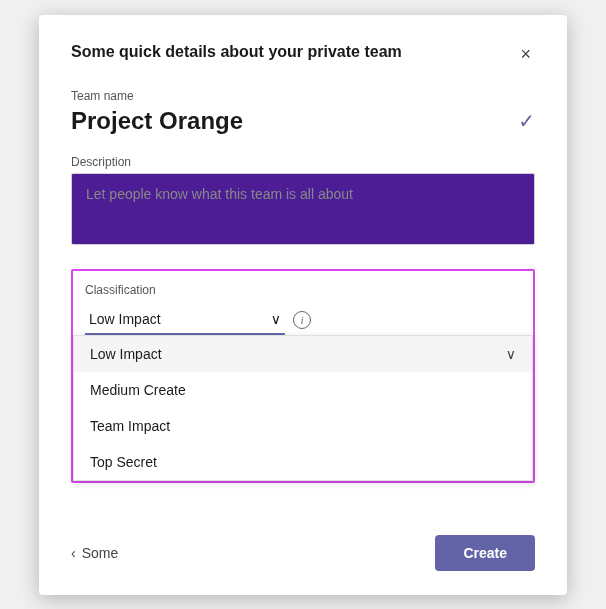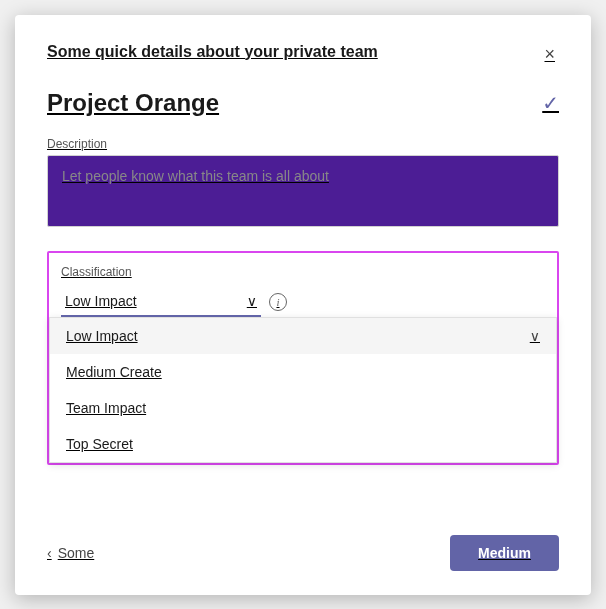--- a/index.html
+++ b/index.html
@@ -8,27 +8,26 @@
       display: flex;
       align-items: center;
       justify-content: center;
       min-height: 100vh;
       font-family: 'Segoe UI', Arial, sans-serif;
     }
     .dialog-overlay {
       background: white;
       border-radius: 4px;
       box-shadow: 0 4px 20px rgba(0,0,0,0.25);
-      width: 576px;
+      width: 528px;
       min-height: 580px;
       position: relative;
       padding: 28px 32px 24px 32px;
       display: flex;
       flex-direction: column;
-      text-decoration: underline;
     }
     .dialog-header {
       display: flex;
       justify-content: space-between;
       align-items: flex-start;
       margin-bottom: 24px;
     }
     .dialog-title {
       font-size: 16px;
       font-weight: 600;
@@ -187,20 +186,21 @@
 <body>
 
 <div class="dialog-overlay">
 
   <div class="dialog-header">
     <span class="dialog-title">Some quick details about your private team</span>
     <button class="close-btn">×</button>
   </div>
 
   <div class="team-name-section">
+    <div class="field-label">Team name</div>
     <div class="team-name-row">
       <span class="team-name-value">Project Orange</span>
       <span class="check-icon">✓</span>
     </div>
   </div>
 
   <div class="description-section">
     <div class="field-label">Description</div>
     <div class="description-box">Let people know what this team is all about</div>
   </div>
@@ -230,15 +230,15 @@
         <span>Top Secret</span>
       </div>
     </div>
   </div>
 
   <div class="dialog-footer">
     <button class="back-btn">
       <span>‹</span>
       <span>Some</span>
     </button>
-    <button class="create-btn">Medium</button>
+    <button class="create-btn">Create</button>
   </div>
 </div>
 
 </body></html>

